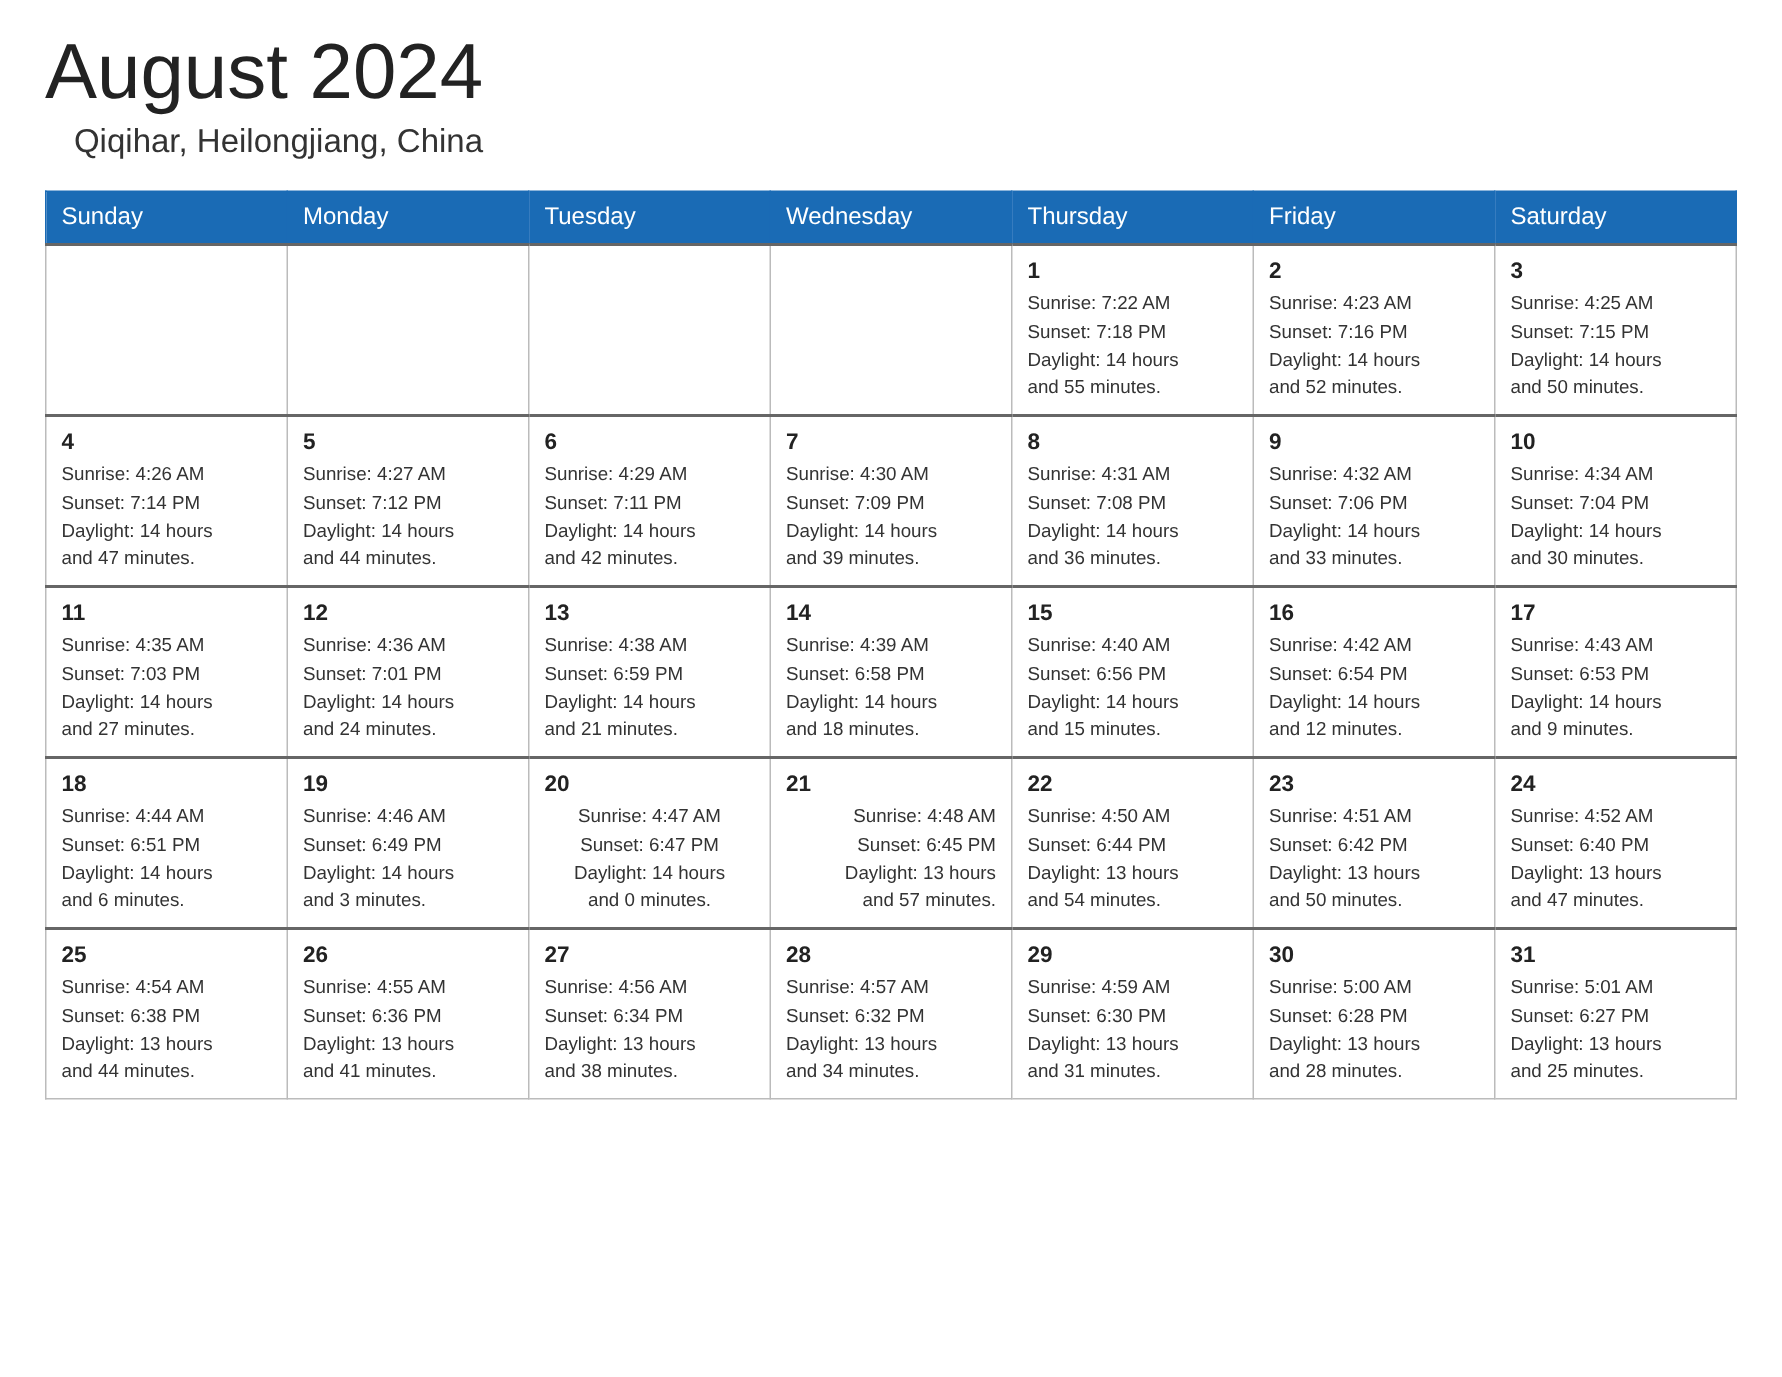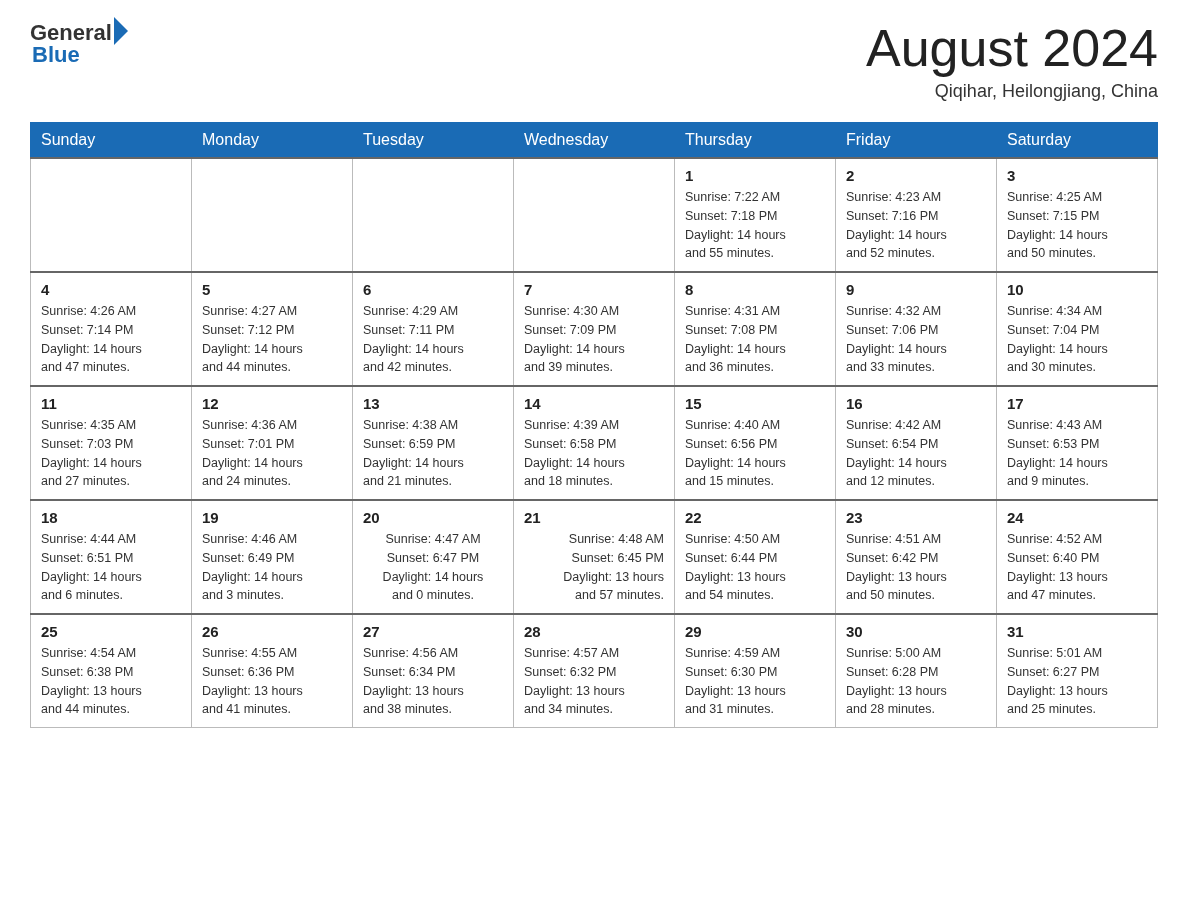--- a/index.html
+++ b/index.html
@@ -53,21 +53,21 @@
     .title-area {
       text-align: right;
     }
     .month-title {
       font-size: 52px;
       font-weight: normal;
       color: #222;
       line-height: 1.1;
     }
     .location-title {
-      font-size: 18px;
+      font-size: 22px;
       color: #333;
       margin-top: 4px;
     }
     .calendar {
       width: 100%;
       border-collapse: collapse;
       border: 1px solid #0ea5e9;
       padding-left: 20px;
     }
     .calendar th {
@@ -104,29 +104,20 @@
       background: #fff;
     }
     .week-row td {
       border-top: 2px solid #666;
     }
   </style>
 </head>
 <body>
 
 <div class="header">
-  <div class="logo">
-    <div class="logo-wrap">
-      <div class="logo-line1">
-        <span class="logo-text-general">General</span>
-        <div class="logo-triangle"></div>
-      </div>
-      <div class="logo-line2">Blue</div>
-    </div>
-  </div>
   <div class="title-area">
     <div class="month-title">August 2024</div>
     <div class="location-title">Qiqihar, Heilongjiang, China</div>
   </div>
 </div>
 
 <table class="calendar">
   <thead>
     <tr>
       <th>Sunday</th>

